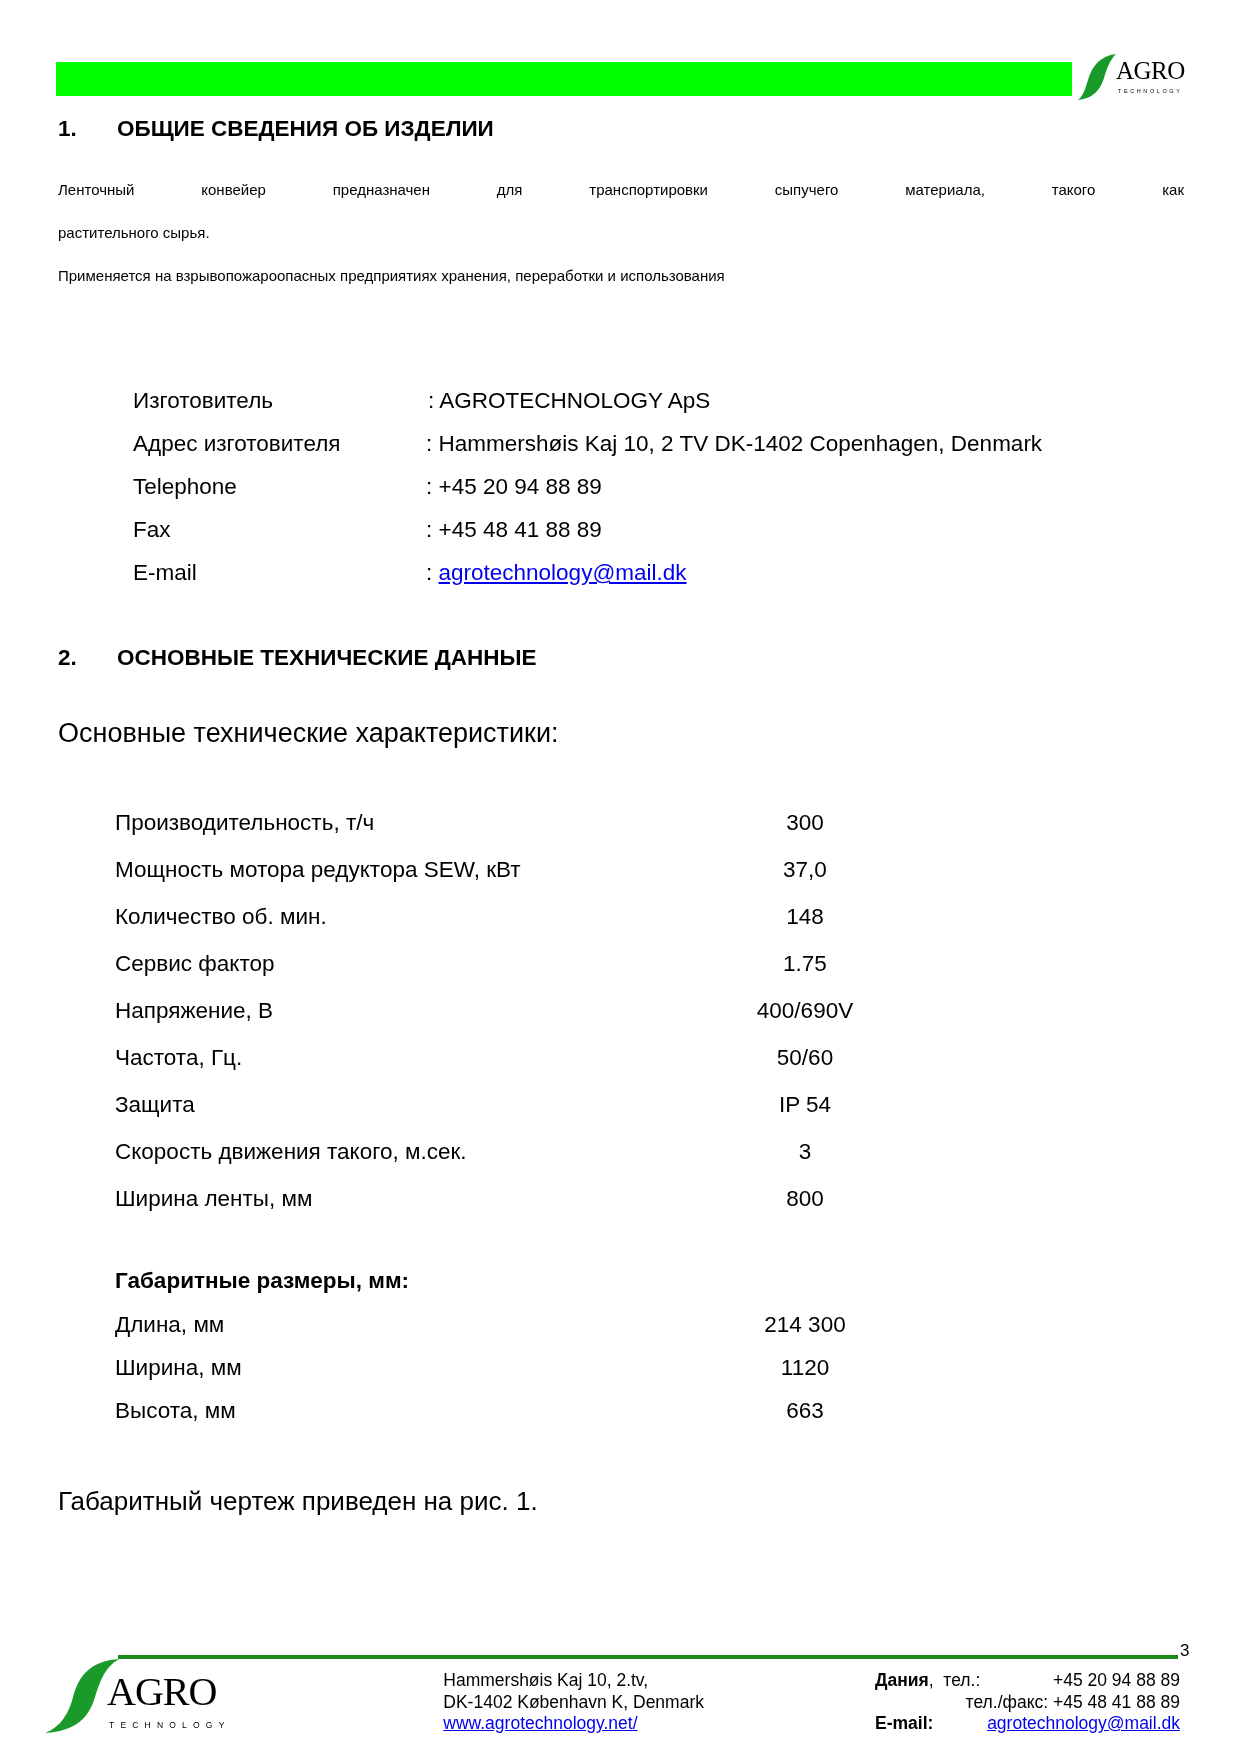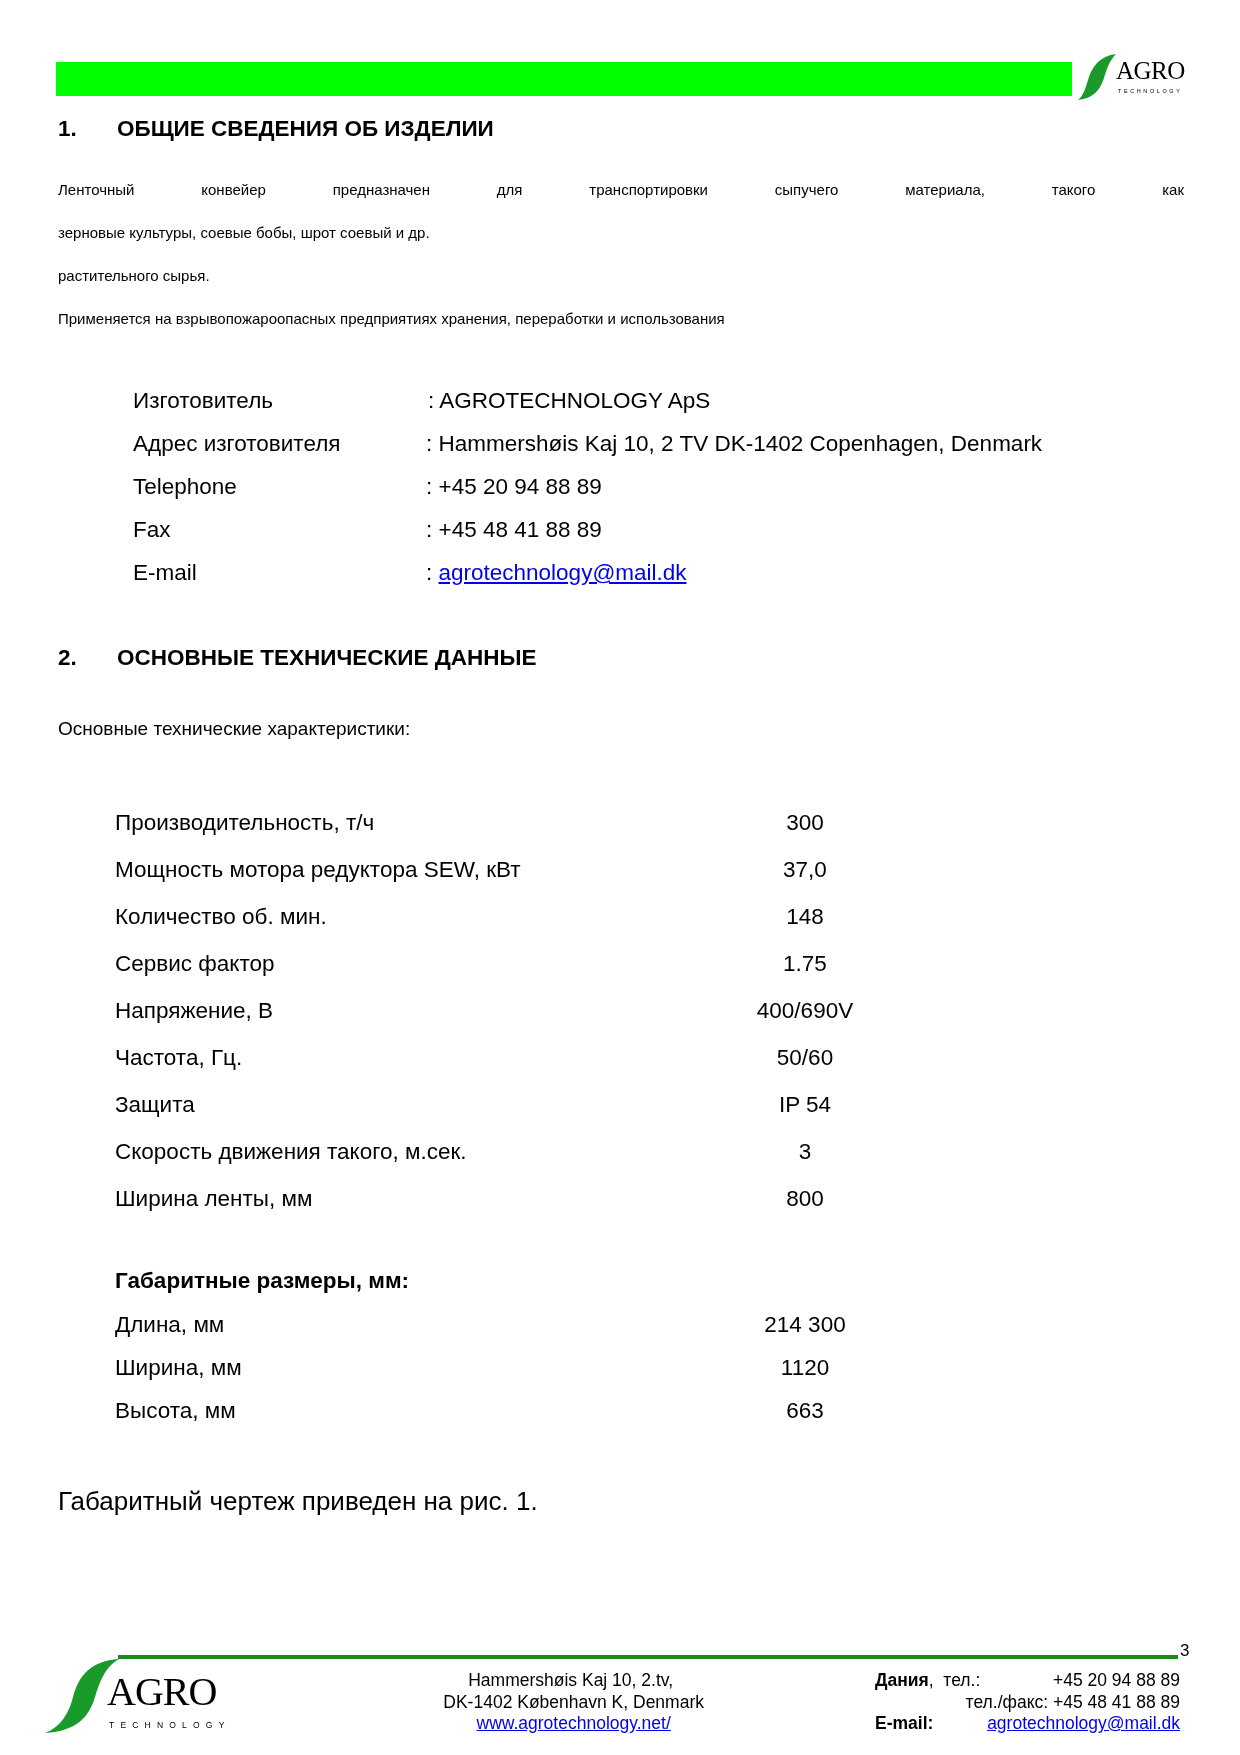--- a/index.html
+++ b/index.html
@@ -26,21 +26,21 @@
   .spec-row { position: absolute; left: 0; width: 1000px; font-size: 22.5px; line-height: 1; white-space: nowrap; }
   .spec-row .label { position: absolute; left: 0; }
   .spec-row .value { position: absolute; left: 640px; width: 100px; text-align: center; }
   .bold { font-weight: bold; }
   .footer-line { left: 118px; top: 1655px; width: 1060px; height: 4px; background: #1a8a1a; }
   .page-num { left: 1180px; top: 1641px; font-size: 17px; }
   .logo-bottom { left: 40px; top: 1655px; width: 200px; height: 85px; }
   .logo-bottom .agro { position: absolute; left: 67px; top: 17px; font-family: "Liberation Serif", serif;
                        font-size: 40px; letter-spacing: -1px; color: #000; line-height: 1; }
   .logo-bottom .tech { position: absolute; left: 69px; top: 66px; font-size: 8.5px; letter-spacing: 6.2px; line-height: 1; }
-  .footer-addr { top: 1670px; right: 536px; text-align: center; font-size: 17.5px; line-height: 21.5px; white-space: nowrap; }
+  .footer-addr { top: 1670px; right: 536px; text-align: left; font-size: 17.5px; line-height: 21.5px; white-space: nowrap; }
   .footer-contact { left: 875px; top: 1670px; width: 305px; font-size: 17.5px; line-height: 21.5px; white-space: nowrap; }
   .footer-contact .row { position: relative; height: 21.5px; }
   .footer-contact .k { position: absolute; left: 0; }
   .footer-contact .v { position: absolute; right: 0; }
 </style>
 </head>
 <body>
 
 <div class="abs green-bar"></div>
 <div class="abs logo-top">
@@ -51,21 +51,20 @@
   <span class="tech">TECHNOLOGY</span>
 </div>
 
 <div class="abs h1" style="left:58px; top:118px;">
   <span class="num">1.</span>
   <span class="txt">ОБЩИЕ СВЕДЕНИЯ ОБ ИЗДЕЛИИ</span>
 </div>
 
 <div class="abs body-text para">
   <div class="justify">Ленточный конвейер предназначен для транспортировки сыпучего материала, такого как</div>
-  <div>зерновые культуры, соевые бобы, шрот соевый и др.</div>
   <div>растительного сырья.</div>
   <div>Применяется на взрывопожароопасных предприятиях хранения, переработки и использования</div>
 </div>
 
 <div class="abs" style="left:133px; top:390px; width:1000px; height:200px;">
   <div class="info-row" style="top:0px;">
     <span class="label">Изготовитель</span>
     <span class="value">:  AGROTECHNOLOGY ApS</span>
   </div>
   <div class="info-row" style="top:43px;">
@@ -84,21 +83,21 @@
     <span class="label">E-mail</span>
     <span class="value" style="left:293px"><span>: </span><a class="link">agrotechnology@mail.dk</a></span>
   </div>
 </div>
 
 <div class="abs h1" style="left:58px; top:647px;">
   <span class="num">2.</span>
   <span class="txt">ОСНОВНЫЕ ТЕХНИЧЕСКИЕ ДАННЫЕ</span>
 </div>
 
-<div class="abs" style="left:58px; top:718px; font-size:19px; white-space:nowrap;">Основные технические характеристики:</div>
+<div class="abs" style="left:58px; top:718px; font-size:27px; white-space:nowrap;">Основные технические характеристики:</div>
 
 <div class="abs" style="left:115px; top:812px; width:1000px; height:400px;">
   <div class="spec-row" style="top:0px;">
     <span class="label">Производительность, т/ч</span>
     <span class="value">300</span>
   </div>
   <div class="spec-row" style="top:47px;">
     <span class="label">Мощность мотора редуктора SEW, кВт</span>
     <span class="value">37,0</span>
   </div>

